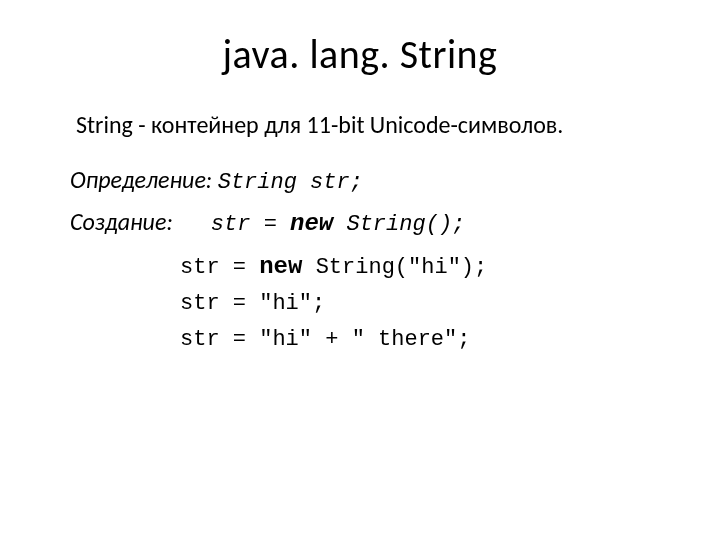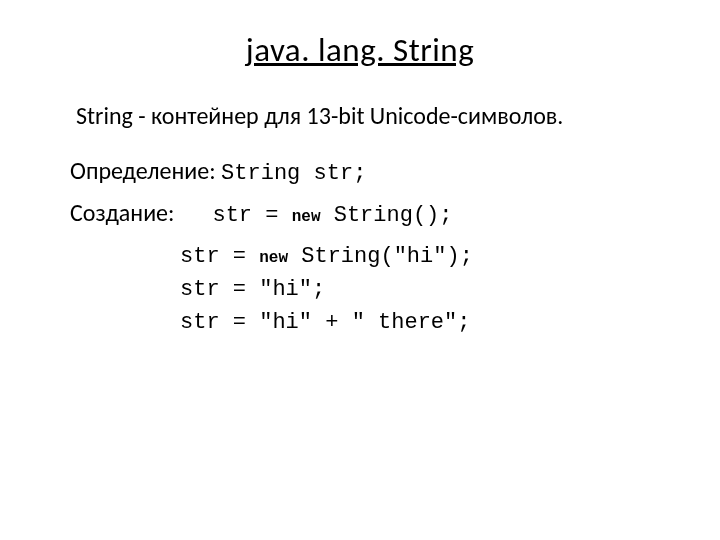--- a/index.html
+++ b/index.html
@@ -12,67 +12,67 @@
     color: #000;
   }
   .slide {
     width: 720px;
     height: 540px;
     box-sizing: border-box;
     padding: 20px 40px 20px 40px;
     position: relative;
   }
   .title {
-    font-size: 33px;
+    font-size: 40px;
     font-weight: 400;
     text-align: center;
     margin: 10px 0 30px 0;
     letter-spacing: 0.5px;
-    text-decoration: underline;
   }
   .para {
     font-size: 24px;
     line-height: 1.35;
     margin: 0 0 18px 0;
     text-indent: 36px;
   }
   .italic { }
   .defblock {
     margin: 24px 0 0 30px;
     font-size: 24px;
+    font-style: italic;
   }
   .defrow {
     margin-bottom: 12px;
   }
   .mono {
     font-family: "Courier New", monospace;
     font-size: 22px;
   }
   .kw {
     font-family: "Courier New", monospace;
-    font-size: 16px;
+    font-size: 24px;
     font-weight: bold;
   }
   .codeblock {
     margin-left: 140px;
     font-family: "Courier New", monospace;
     font-size: 22px;
     line-height: 1.5;
   }
   .codeblock .line { white-space: pre; }
 </style>
 </head>
 <body>
 
 <div class="slide">
 
   <h1 class="title">java. lang. String</h1>
 
   <p class="para">
-    <span class="italic">String</span><span> - контейнер для 13-bit Unicode-символов.</span>
+    <span class="italic">String</span><span> - контейнер для 11-bit Unicode-символов.</span>
   </p>
 
 
   <div class="defblock">
     <div class="defrow">
       <span>Определение: </span>
       <span class="mono">String str;</span>
     </div>
     <div class="defrow">
       <span>Создание:</span>

